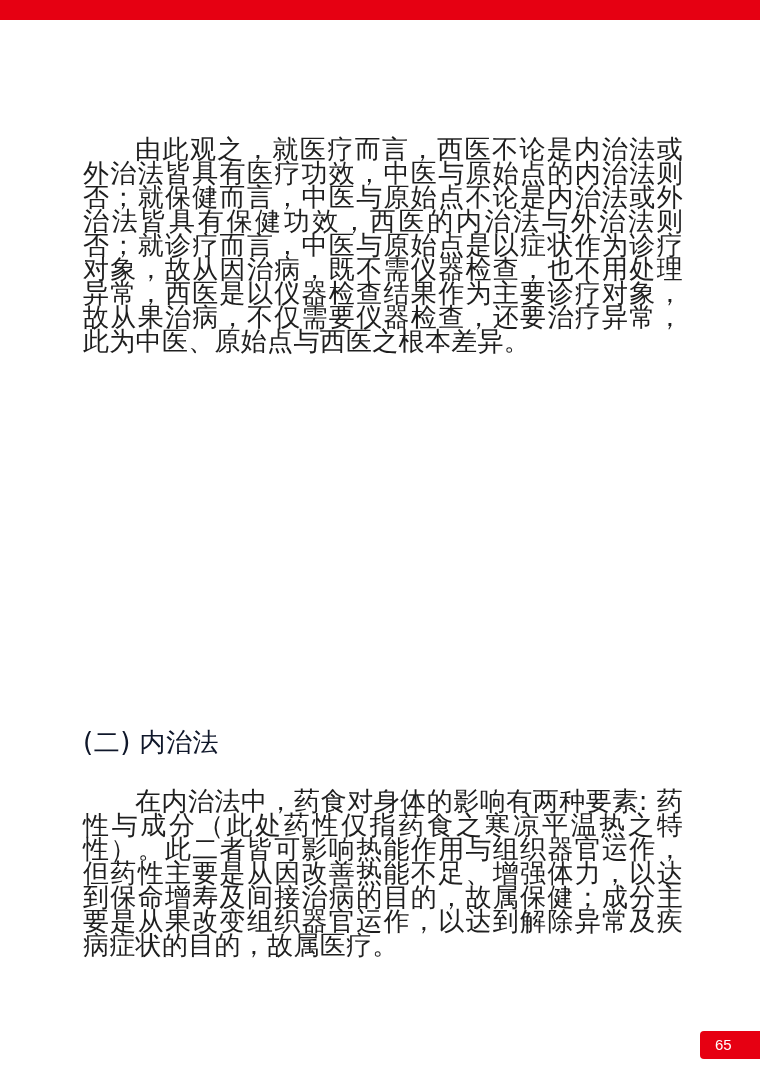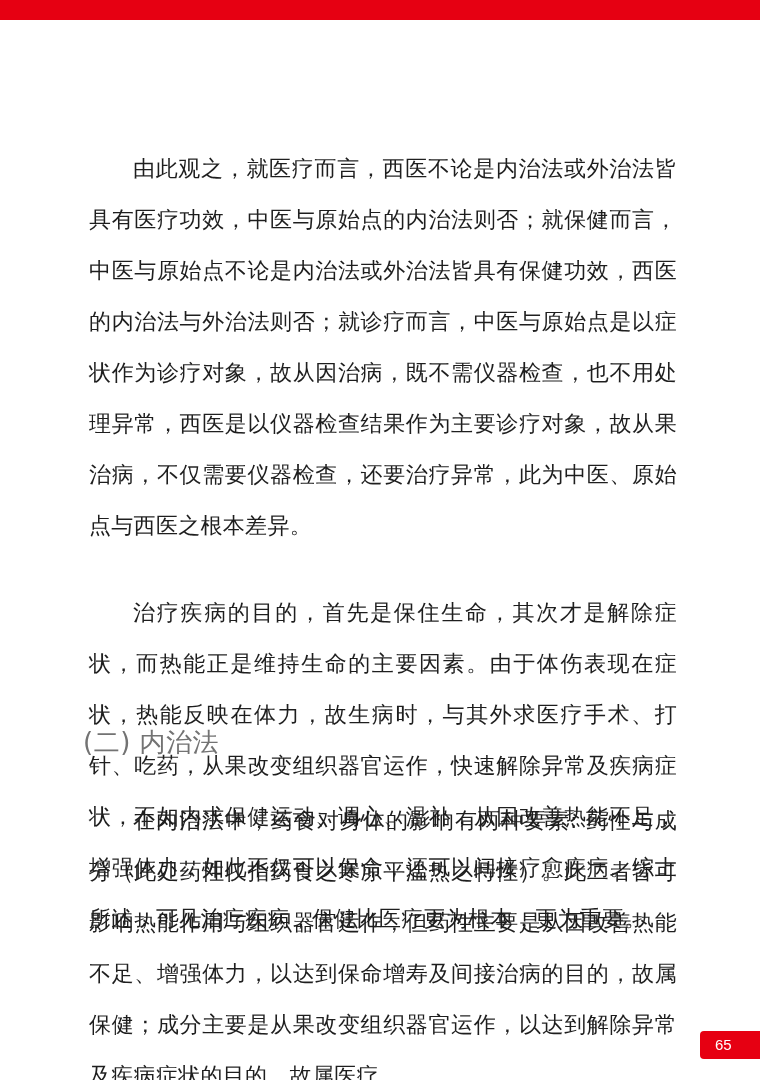--- a/index.html
+++ b/index.html
@@ -22,39 +22,39 @@
       height: 20px;
       background: #e60012;
     }
     .content {
       position: absolute;
       left: 83px;
       top: 137px;
       width: 600px;
     }
     .para {
-      margin: 6px;
-      font-size: 22px;
-      line-height: 51px;
+      margin: 0;
+      font-size: 26px;
+      line-height: 24px;
       text-indent: 2em;
       text-align: justify;
       letter-spacing: 0.3px;
     }
     .para + .para {
       margin-top: 36px;
     }
     .section-heading {
       position: absolute;
       left: 83px;
       top: 722px;
       margin: 0;
       font-size: 26px;
       line-height: 40px;
       font-weight: normal;
-      color: #737373;
+      color: #0f172a;
       letter-spacing: 0.5px;
     }
     .section-2 {
       position: absolute;
       left: 83px;
       top: 789px;
       width: 600px;
     }
     .page-badge {
       position: absolute;
@@ -72,21 +72,20 @@
       box-sizing: border-box;
     }
   </style>
 </head>
 <body>
 
 <div class="top-bar"></div>
 
 <div class="content">
   <p class="para">由此观之，就医疗而言，西医不论是内治法或外治法皆具有医疗功效，中医与原始点的内治法则否；就保健而言，中医与原始点不论是内治法或外治法皆具有保健功效，西医的内治法与外治法则否；就诊疗而言，中医与原始点是以症状作为诊疗对象，故从因治病，既不需仪器检查，也不用处理异常，西医是以仪器检查结果作为主要诊疗对象，故从果治病，不仅需要仪器检查，还要治疗异常，此为中医、原始点与西医之根本差异。</p>
-  <p class="para">治疗疾病的目的，首先是保住生命，其次才是解除症状，而热能正是维持生命的主要因素。由于体伤表现在症状，热能反映在体力，故生病时，与其外求医疗手术、打针、吃药，从果改变组织器官运作，快速解除异常及疾病症状，不如内求保健运动、调心、温补，从因改善热能不足，增强体力，如此不仅可以保命，还可以间接疗愈疾病。综上所述，可见治疗疾病，保健比医疗更为根本，更为重要。</p>
 </div>
 
 <h2 class="section-heading">(二) 内治法</h2>
 
 <div class="section-2">
   <p class="para">在内治法中，药食对身体的影响有两种要素: 药性与成分（此处药性仅指药食之寒凉平温热之特性）。此二者皆可影响热能作用与组织器官运作，但药性主要是从因改善热能不足、增强体力，以达到保命增寿及间接治病的目的，故属保健；成分主要是从果改变组织器官运作，以达到解除异常及疾病症状的目的，故属医疗。</p>
 </div>
 
 <div class="page-badge">65</div>
 

